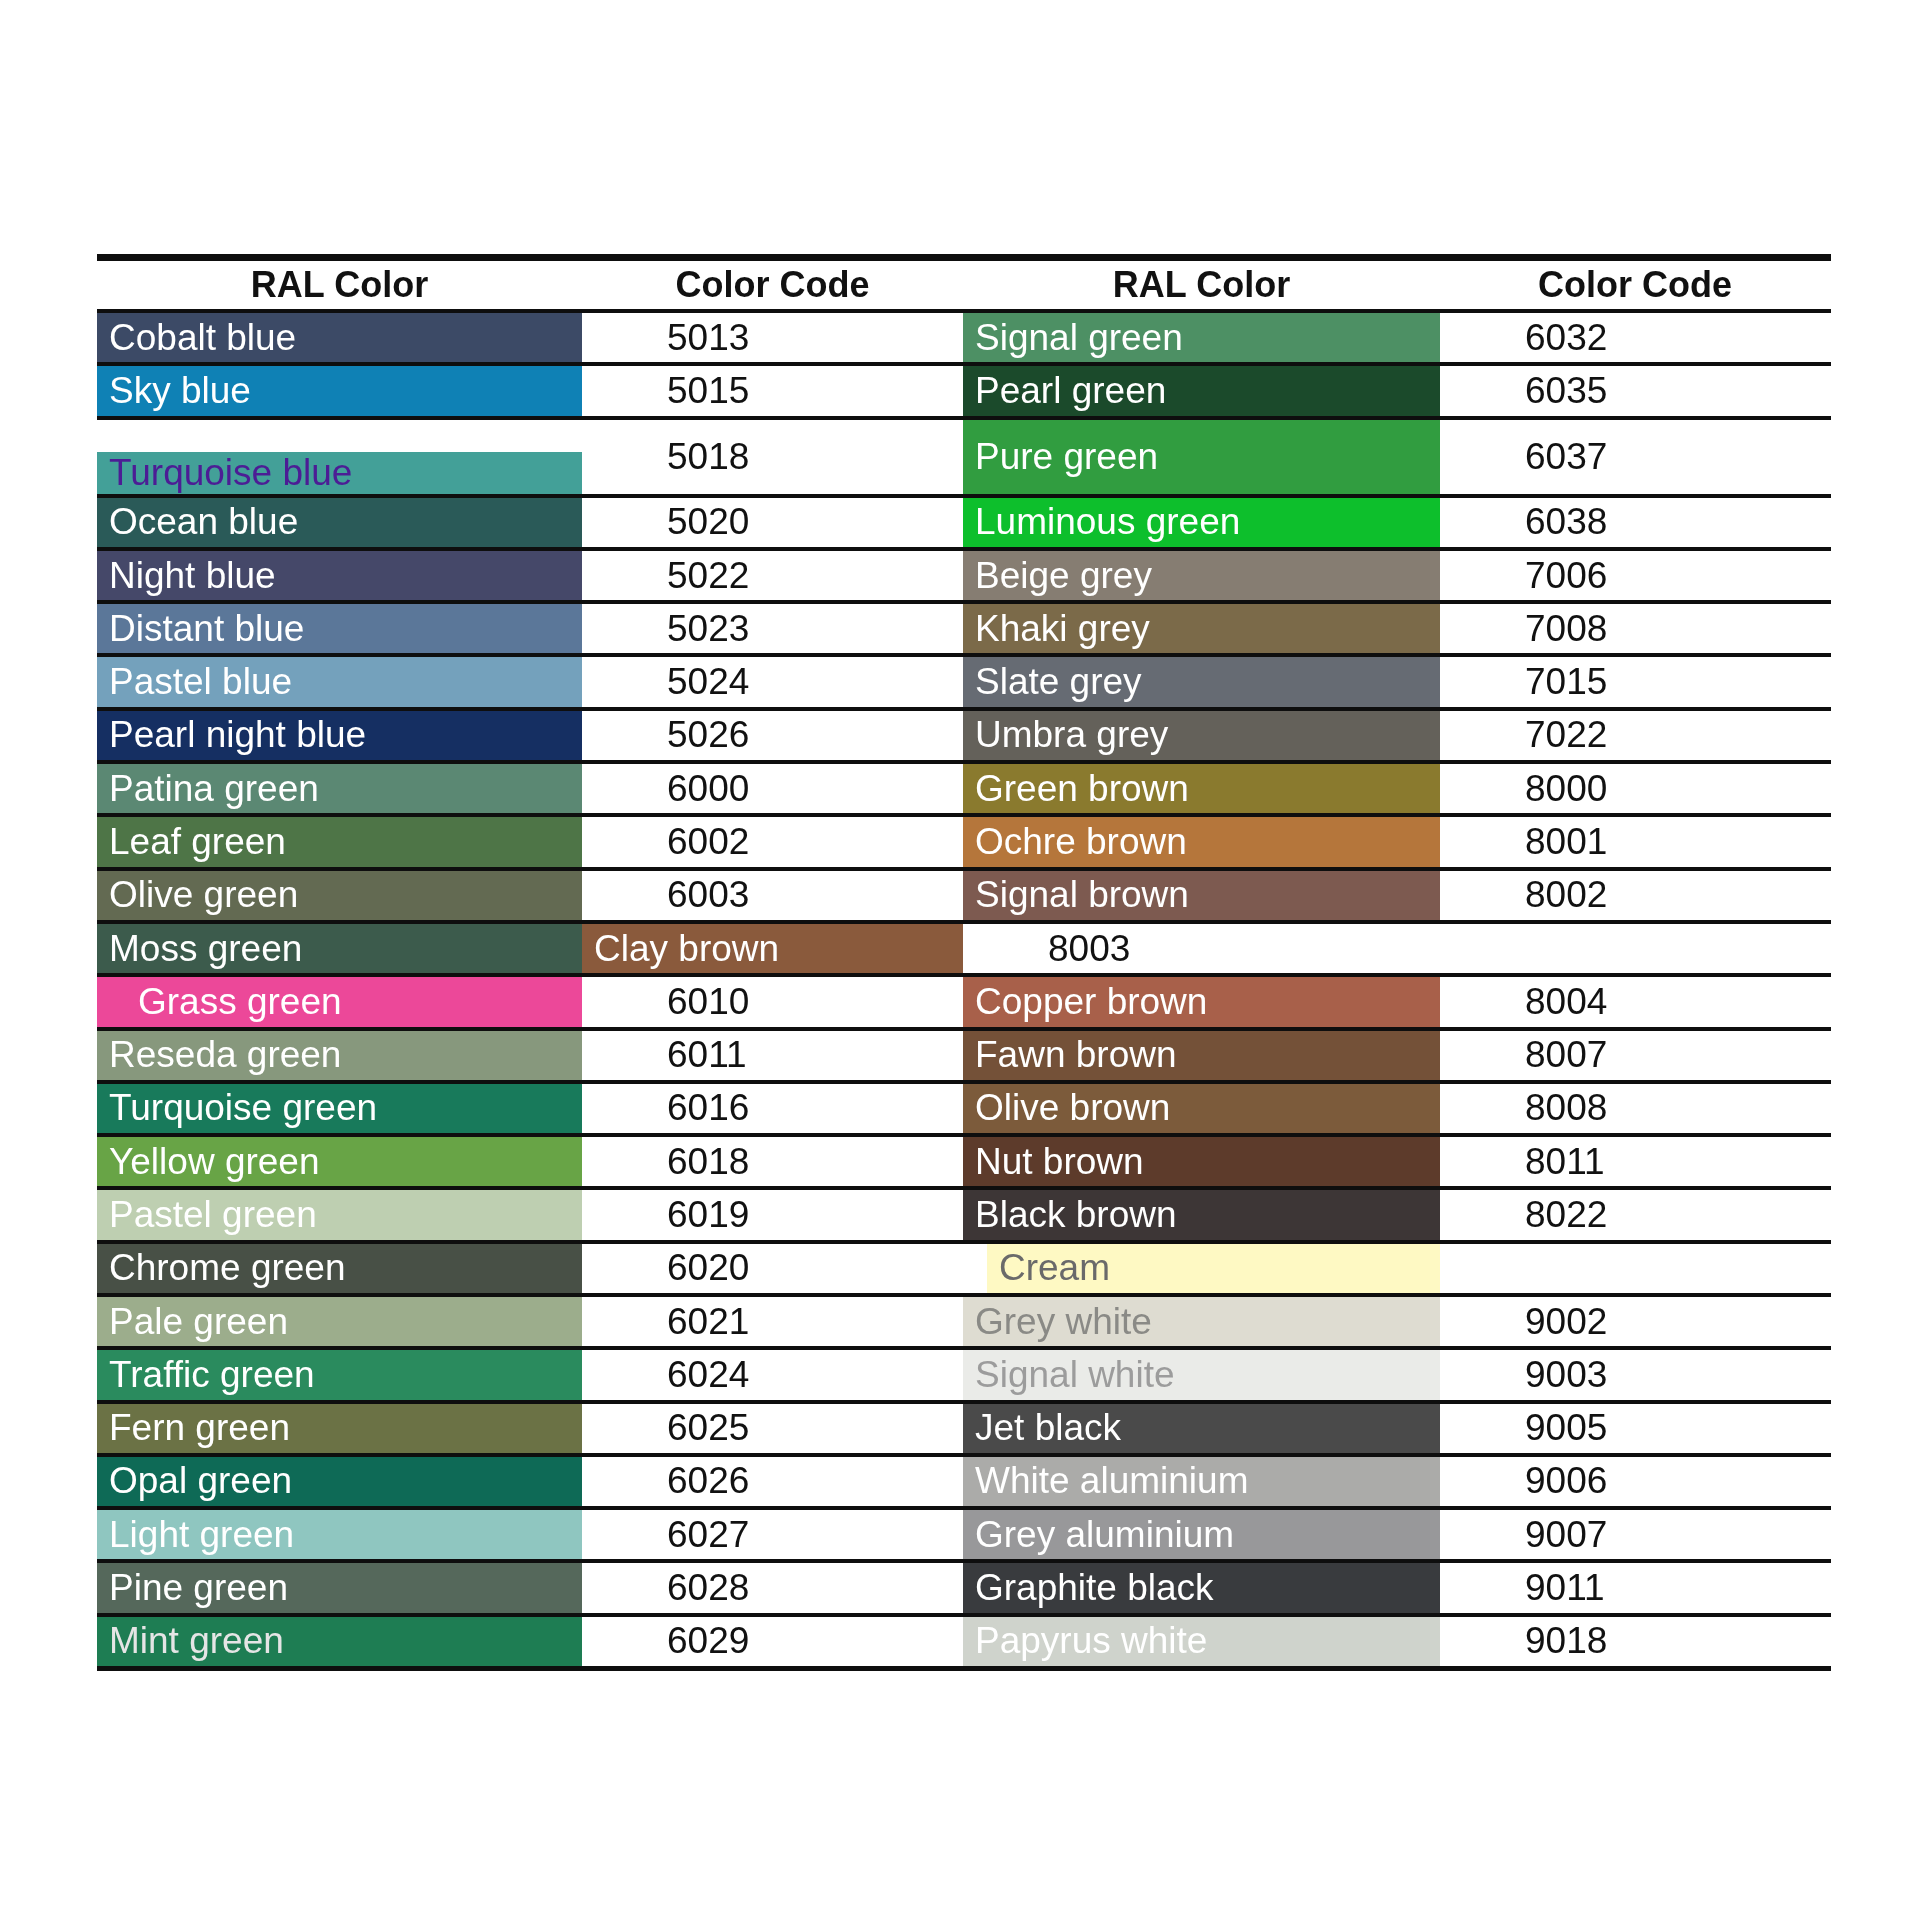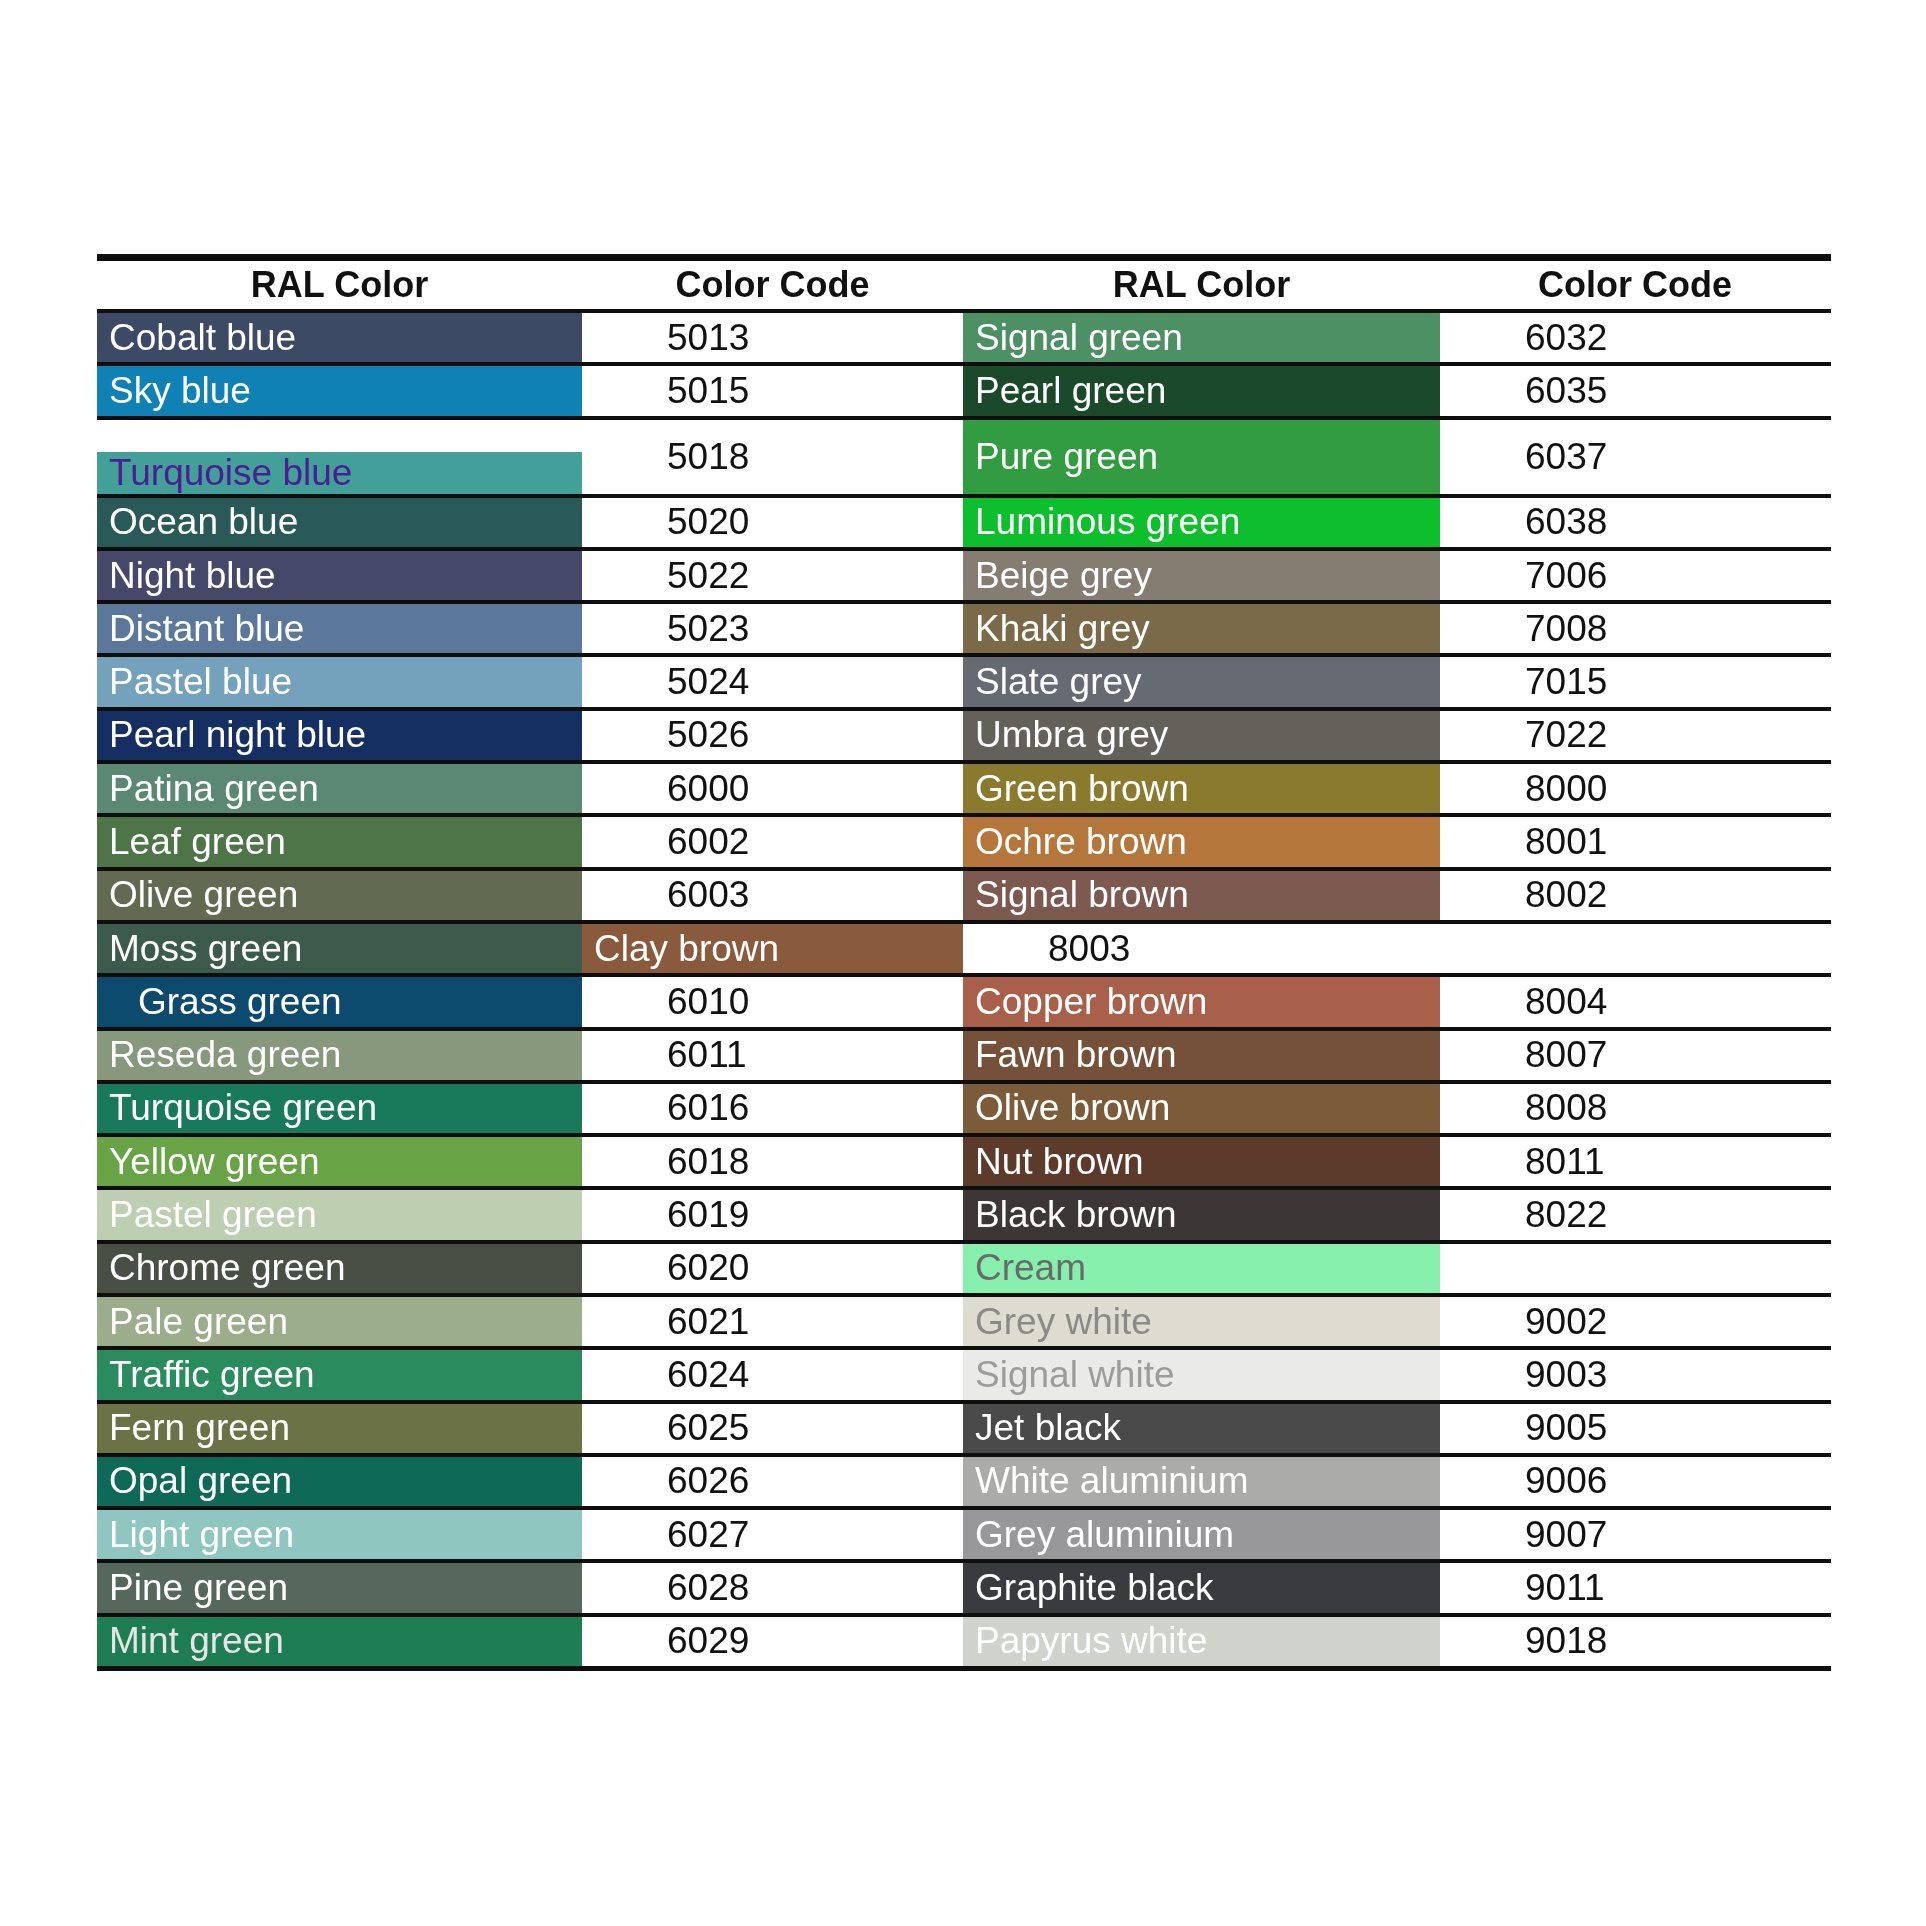--- a/index.html
+++ b/index.html
@@ -143,21 +143,21 @@
           <div class="code-cell">6003</div>
           <div class="name-cell" style="background: rgb(125, 90, 80); color: rgb(255, 255, 255);">Signal brown</div>
           <div class="code-cell">8002</div>
         </div>
         <div class="row">
           <div class="name-cell" style="background: rgb(60, 91, 76); color: rgb(255, 255, 255);">Moss green</div>
           <div class="name-cell" style="background: rgb(138, 90, 60); color: rgb(255, 255, 255);">Clay brown</div>
           <div class="code-cell">8003</div>
         </div>
         <div class="row">
-          <div class="name-cell" style="background: #0c4a6e; color: rgb(255, 255, 255); padding-left: 41px;">Grass green</div>
+          <div class="name-cell" style="background: #ec4899; color: rgb(255, 255, 255); padding-left: 41px;">Grass green</div>
           <div class="code-cell">6010</div>
           <div class="name-cell" style="background: rgb(168, 96, 74); color: rgb(255, 255, 255);">Copper brown</div>
           <div class="code-cell">8004</div>
         </div>
         <div class="row">
           <div class="name-cell" style="background: rgb(135, 152, 125); color: rgb(255, 255, 255);">Reseda green</div>
           <div class="code-cell">6011</div>
           <div class="name-cell" style="background: rgb(116, 81, 56); color: rgb(255, 255, 255);">Fawn brown</div>
           <div class="code-cell">8007</div>
         </div>
@@ -175,21 +175,21 @@
         </div>
         <div class="row">
           <div class="name-cell" style="background: rgb(190, 207, 177); color: rgb(255, 255, 255);">Pastel green</div>
           <div class="code-cell">6019</div>
           <div class="name-cell" style="background: rgb(61, 54, 54); color: rgb(255, 255, 255);">Black brown</div>
           <div class="code-cell">8022</div>
         </div>
         <div class="row">
           <div class="name-cell" style="background: rgb(72, 80, 70); color: rgb(255, 255, 255);">Chrome green</div>
           <div class="code-cell">6020</div>
-          <div class="name-cell" style="background: #86efac; color: rgb(106, 106, 106);">Cream</div>
+          <div class="name-cell" style="background: #fef9c3; color: rgb(106, 106, 106); margin-left: 24px;">Cream</div>
         </div>
         <div class="row">
           <div class="name-cell" style="background: rgb(156, 173, 140); color: rgb(255, 255, 255);">Pale green</div>
           <div class="code-cell">6021</div>
           <div class="name-cell" style="background: rgb(222, 220, 209); color: rgb(138, 138, 134);">Grey white</div>
           <div class="code-cell">9002</div>
         </div>
         <div class="row">
           <div class="name-cell" style="background: rgb(42, 139, 94); color: rgb(255, 255, 255);">Traffic green</div>
           <div class="code-cell">6024</div>

